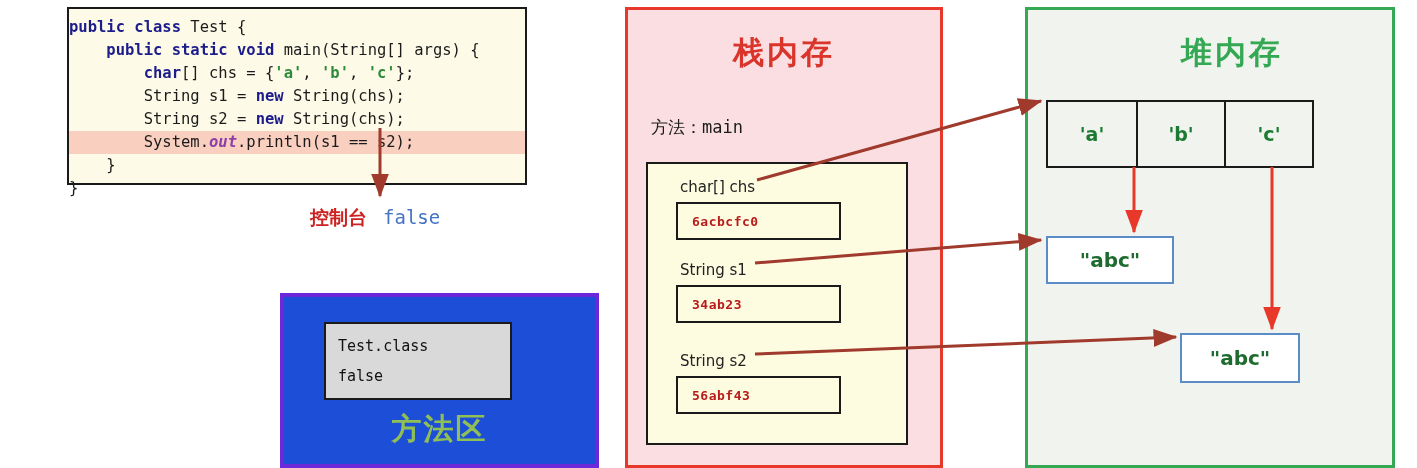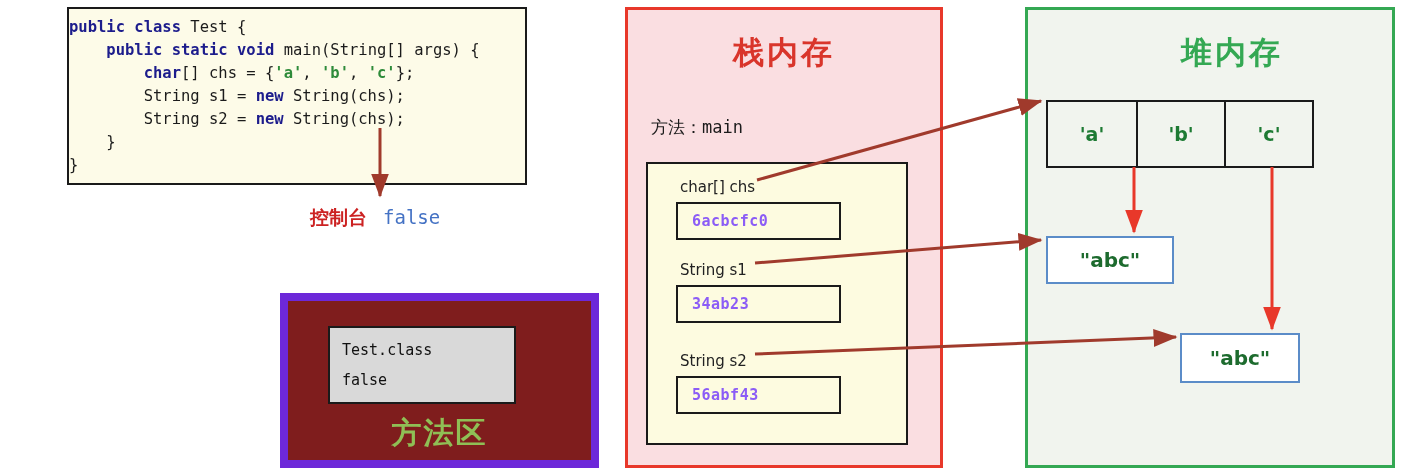--- a/index.html
+++ b/index.html
@@ -63,22 +63,22 @@
     font-size: 19px;
   }
 
   
   #method-area {
     position: absolute;
     left: 280px;
     top: 293px;
     width: 319px;
     height: 175px;
-    border: 8px solid #6d28d9;
-    background: #7f1d1d;
+    border: 4px solid #6d28d9;
+    background: #1d4ed8;
     box-sizing: border-box;
   }
   #method-class-box {
     position: absolute;
     left: 40px;
     top: 25px;
     width: 188px;
     height: 78px;
     background: #d9d9d9;
     border: 2px solid #1a1a1a;
@@ -154,23 +154,23 @@
     width: 165px;
     height: 38px;
     border: 2px solid #1a1a1a;
     background: #fdfbe0;
     box-sizing: border-box;
     display: flex;
     align-items: center;
     padding-left: 14px;
   }
   .var-value {
-    color: #8b5cf6;
-    font-weight: bold;
-    font-size: 15px;
+    color: #b91c1c;
+    font-weight: bold;
+    font-size: 13px;
     font-family: "DejaVu Sans Mono", "Liberation Mono", monospace;
     letter-spacing: 0.5px;
   }
 
   
   #heap-panel {
     position: absolute;
     left: 1025px;
     top: 7px;
     width: 370px;
@@ -239,20 +239,21 @@
 </style>
 </head>
 <body>
 
 <div id="code-block">
     <div class="code-line"><span class="kw">public </span><span class="kw">class </span><span class="plain">Test {</span></div>
     <div class="code-line"><span class="plain">    </span><span class="kw">public static void </span><span class="plain">main(String[] args) {</span></div>
     <div class="code-line"><span class="plain">        </span><span class="kw">char</span><span class="plain">[] chs = {</span><span class="chr">'a'</span><span class="plain">, </span><span class="chr">'b'</span><span class="plain">, </span><span class="chr">'c'</span><span class="plain">};</span></div>
     <div class="code-line"><span class="plain">        String s1 = </span><span class="kw">new </span><span class="plain">String(chs);</span></div>
     <div class="code-line"><span class="plain">        String s2 = </span><span class="kw">new </span><span class="plain">String(chs);</span></div>
+    <div class="code-line highlight"><span class="plain">        System.</span><span class="fld">out</span><span class="plain">.println(s1 == s2);</span></div>
     <div class="code-line"><span class="plain">    }</span></div>
     <div class="code-line"><span class="plain">}</span></div>
   </div>
 
 <div id="console-row">
   <span id="console-label">控制台</span>
   <span id="console-value">false</span>
 </div>
 
 <div id="method-area">

